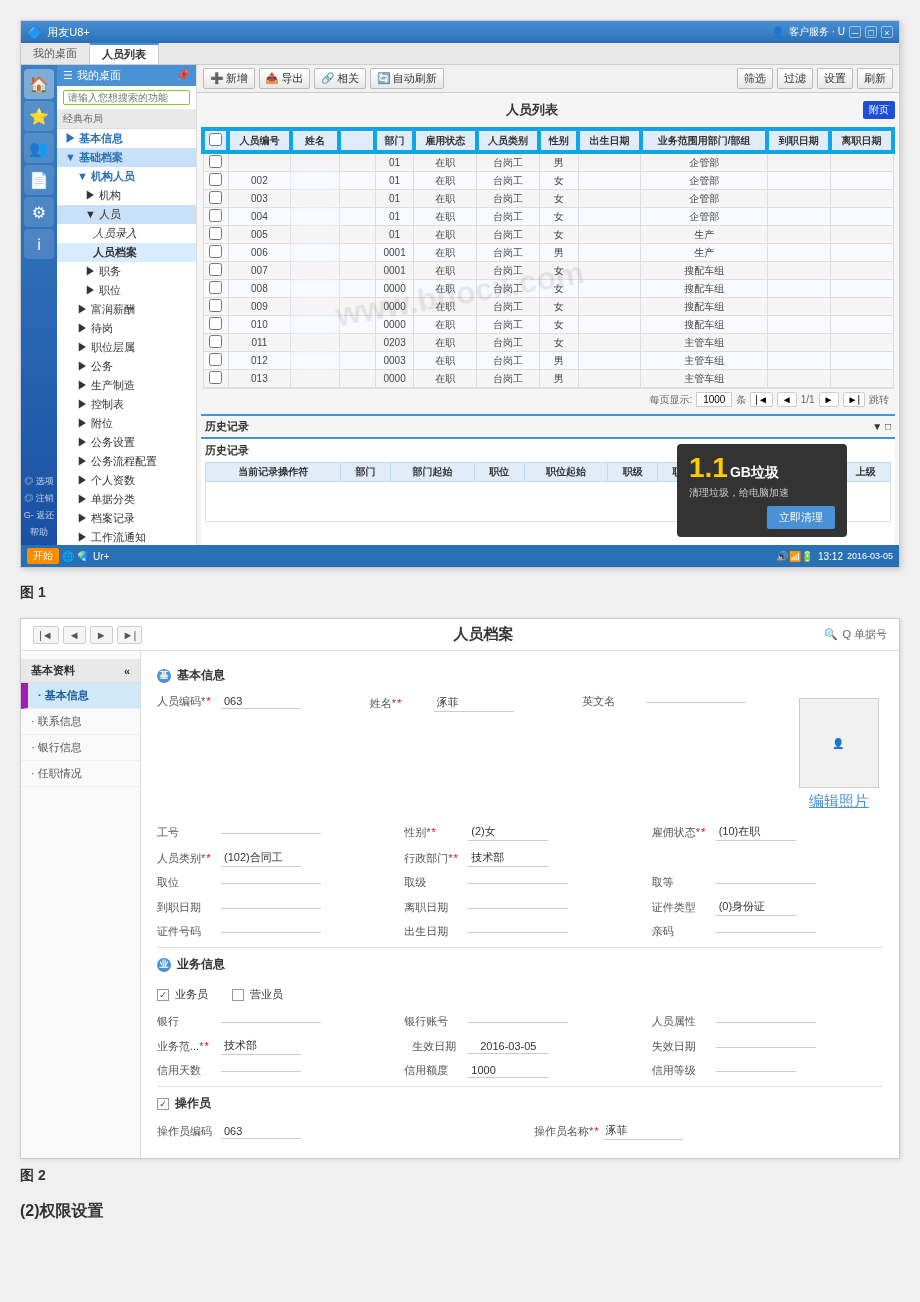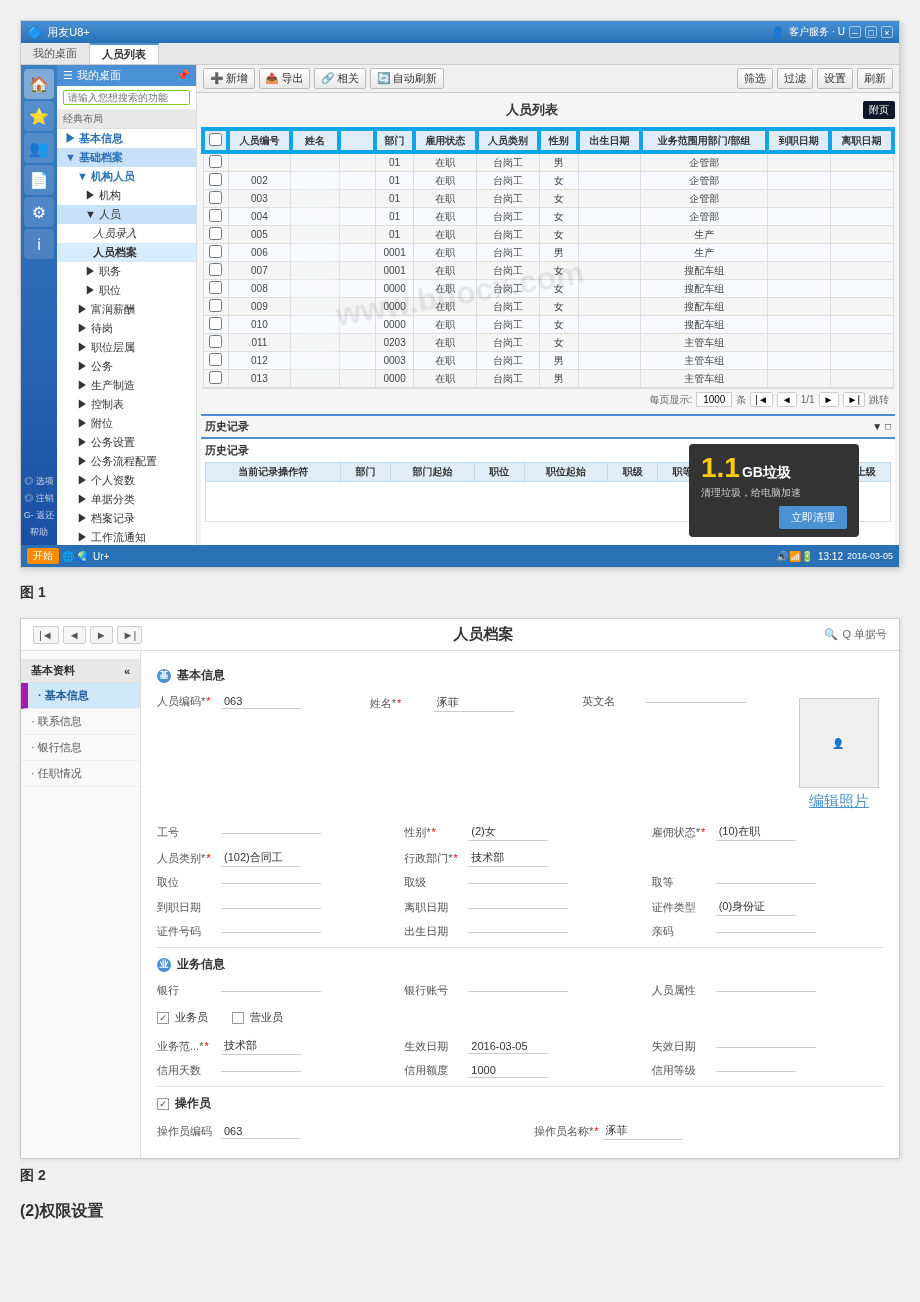--- a/index.html
+++ b/index.html
@@ -198,21 +198,21 @@
     .section-title {
       text-align: center;
       font-size: 13px;
       font-weight: bold;
       padding: 4px 0;
       color: #333;
     }
     .export-btn {
       float: right;
       font-size: 10px;
-      background: #0f172a;
+      background: #1d4ed8;
       color: #fff;
       border: none;
       padding: 2px 6px;
       border-radius: 2px;
       cursor: pointer;
     }
     .data-table {
       width: 100%;
       border-collapse: collapse;
       font-size: 10px;
@@ -881,21 +881,21 @@
         <span>🔊📶🔋</span>
         <span style="font-size:10px;">13:12</span>
         <span style="font-size:9px;">2016-03-05</span>
       </div>
     </div>
 
     <div style="position:relative;">
       <div style="
         position: absolute;
         bottom: 30px;
-        right: 40px;
+        right: 52px;
         background: #333;
         color: #fff;
         padding: 8px 12px;
         border-radius: 4px;
         font-size: 11px;
         width: 170px;
         z-index: 100;
       ">
         <div style="display:flex; align-items:baseline; gap:2px;">
           <span style="font-size:28px; color:#ffcc00; font-weight:bold;">1.1</span>
@@ -1085,60 +1085,60 @@
         </div>
       </div>
 
       <hr class="section-divider">
 
       <div class="form-section-header">
         <span class="form-section-icon">业</span>
         <span class="form-section-title">业务信息</span>
       </div>
 
-      <div style="display:flex; align-items:center; gap:16px; margin-bottom:8px;">
-        <div style="flex:1;">
-          <div class="form-row">
-            <span class="form-label">银行</span>
-            <span class="form-value" style="min-width:100px;"></span>
-          </div>
-        </div>
-        <div style="flex:1;">
-          <div class="form-row">
-            <span class="form-label">银行账号</span>
-            <span class="form-value" style="min-width:100px;"></span>
-          </div>
-        </div>
-        <div style="flex:1;">
-          <div class="form-row">
-            <span class="form-label">人员属性</span>
-            <span class="form-value" style="min-width:100px;"></span>
-          </div>
-        </div>
-      </div>
-
       <div style="display:flex; align-items:center; gap:24px; margin-bottom:8px;">
         <div class="checkbox-row">
           <div class="form-checkbox checked"></div>
           <span>业务员</span>
         </div>
         <div class="checkbox-row">
           <div class="form-checkbox"></div>
           <span>营业员</span>
         </div>
       </div>
 
       <div style="display:flex; align-items:center; gap:16px; margin-bottom:8px;">
         <div style="flex:1;">
           <div class="form-row">
+            <span class="form-label">银行</span>
+            <span class="form-value" style="min-width:100px;"></span>
+          </div>
+        </div>
+        <div style="flex:1;">
+          <div class="form-row">
+            <span class="form-label">银行账号</span>
+            <span class="form-value" style="min-width:100px;"></span>
+          </div>
+        </div>
+        <div style="flex:1;">
+          <div class="form-row">
+            <span class="form-label">人员属性</span>
+            <span class="form-value" style="min-width:100px;"></span>
+          </div>
+        </div>
+      </div>
+
+      <div style="display:flex; align-items:center; gap:16px; margin-bottom:8px;">
+        <div style="flex:1;">
+          <div class="form-row">
             <span class="form-label required">业务范...*</span>
             <span class="form-value">技术部</span>
           </div>
         </div>
-        <div style="flex:1;">
+        <div style="flex:1;text-align:center;">
           <div class="form-row">
             <span class="form-label">生效日期</span>
             <span class="form-value">2016-03-05</span>
           </div>
         </div>
         <div style="flex:1;">
           <div class="form-row">
             <span class="form-label">失效日期</span>
             <span class="form-value" style="min-width:100px;"></span>
           </div>

